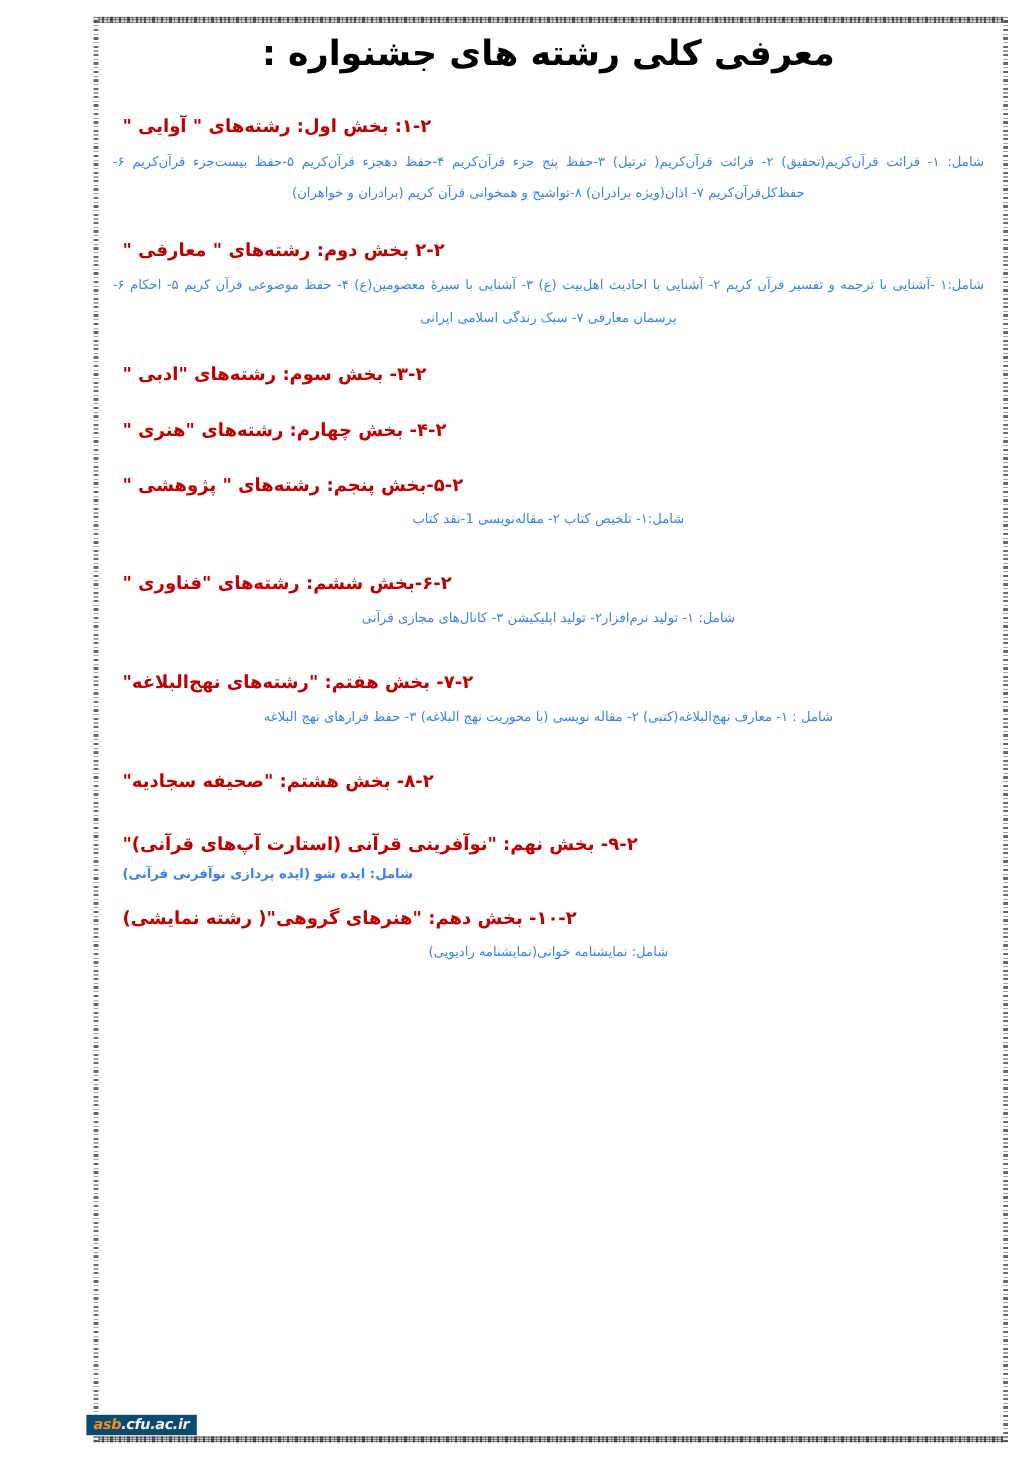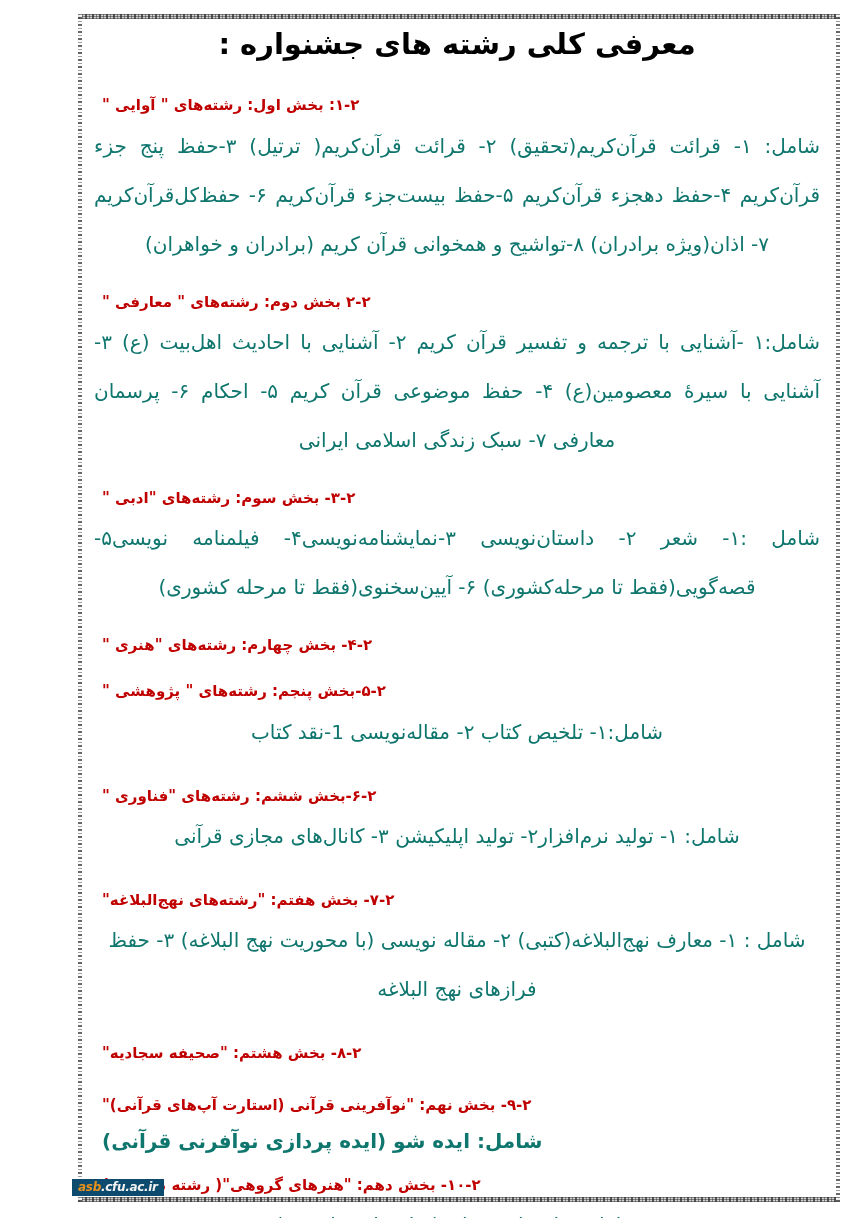--- a/index.html
+++ b/index.html
@@ -93,22 +93,22 @@
     text-align: left;
     color: #C00000;
     font-size: 15px;
     font-weight: bold;
     line-height: 1.75;
     padding-left: 12px;
   }
 
   .section-body {
     margin: 0;
-    color: #0f766e;
-    font-size: 20px;
+    color: #3b82f6;
+    font-size: 11px;
     line-height: 2.45;
     text-align: justify;
     text-align-last: center;
     padding: 0 4px;
   }
 
   .section-body.bold-body {
     font-weight: bold;
     text-align: left;
     text-align-last: left;
@@ -167,21 +167,20 @@
         <div class="section-body">شامل: ۱- قرائت قرآن‌کریم(تحقیق)  ۲- قرائت  قرآن‌کریم( ترتیل)  ۳-حفظ  پنج  جزء  قرآن‌کریم  ۴-حفظ دهجزء قرآن‌کریم ۵-حفظ بیست‌جزء قرآن‌کریم ۶- حفظ‌کل‌قرآن‌کریم ۷- اذان(ویژه برادران)  ۸-تواشیح و همخوانی قرآن کریم (برادران  و خواهران)</div>
       </div>
 
       <div class="section gap-md">
         <div class="section-heading">۲-۲ بخش دوم: رشته‌های " معارفی "</div>
         <div class="section-body">شامل:۱ -آشنایی با ترجمه و تفسیر قرآن کریم ۲- آشنایی با احادیث اهل‌بیت (ع)  ۳- آشنایی با سیرهٔ معصومین(ع) ۴- حفظ موضوعی قرآن کریم  ۵- احکام  ۶- پرسمان معارفی  ۷- سبک زندگی اسلامی ایرانی</div>
       </div>
 
       <div class="section gap-md">
         <div class="section-heading">۳-۲- بخش سوم: رشته‌های "ادبی "</div>
-        <div class="section-body">شامل :۱- شعر  ۲-  داستان‌نویسی  ۳-نمایشنامه‌نویسی۴- فیلمنامه نویسی۵- قصه‌گویی(فقط  تا  مرحله‌کشوری)  ۶- آیین‌سخنوی(فقط تا مرحله کشوری)</div>
       </div>
 
       <div class="section gap-md">
         <div class="section-heading">۴-۲- بخش چهارم: رشته‌های "هنری "</div>
       </div>
 
       <div class="section gap-lg">
         <div class="section-heading">۵-۲-بخش پنجم: رشته‌های " پژوهشی "</div>
         <div class="section-body center-body">شامل:۱- تلخیص کتاب ۲- مقاله‌نویسی 1-نقد کتاب</div>
       </div>

